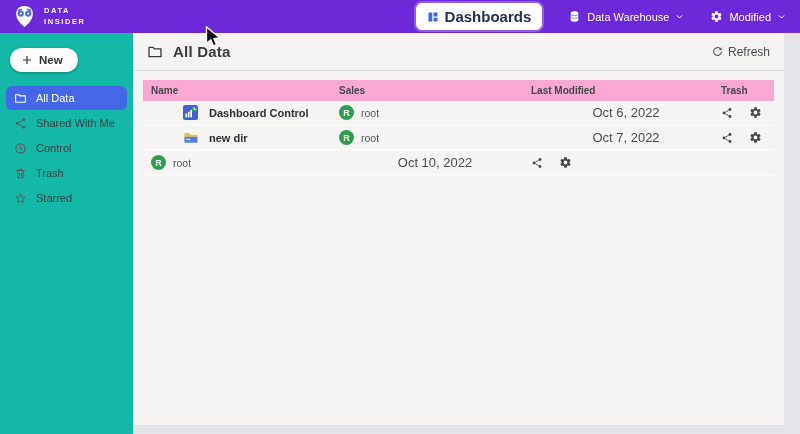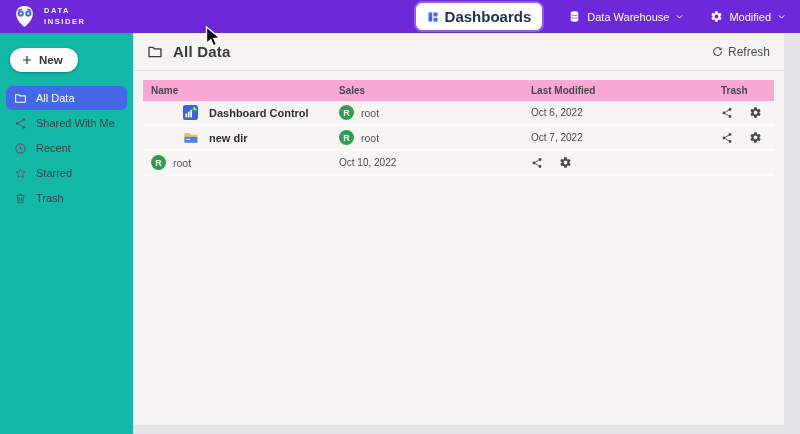--- a/index.html
+++ b/index.html
@@ -81,21 +81,21 @@
   }
   .cell-name { display:flex; align-items:center; gap:11px;
     font-size:11px; font-weight:bold; color:#2e2e33;margin-left:32px; }
   .cell-owner { display:flex; align-items:center; gap:7px;
     font-size:10.5px; color:#56565a; }
   .avatar {
     width:15px; height:15px; border-radius:50%; background:#2f9e4c;
     color:#fff; font-size:9px; font-weight:bold;
     display:flex; align-items:center; justify-content:center;
   }
-  .cell-date { font-size:10px; color:#4c4c50; }
+  .cell-date { font-size:13px; color:#4c4c50;text-align:center; }
   .cell-action { display:flex; align-items:center; gap:16px; color:#474749; }
   .act-ic { cursor:pointer; display:flex; }
 
   
   .cursor { position:absolute; left:205px; top:26px; pointer-events:none; z-index:10; }
 </style>
 </head>
 <body>
 
 <header class="topbar">
@@ -188,39 +188,39 @@
     <span>Shared With Me</span>
   </div>
 
   <div class="side-item">
     <span class="ic">
       <svg width="13" height="13" viewBox="0 0 24 24">
         <circle cx="12" cy="12" r="8.6" fill="none" stroke="currentColor" stroke-width="2"></circle>
         <path d="M12 6.8V12l3.6 2.1" fill="none" stroke="currentColor" stroke-width="2"></path>
       </svg>
     </span>
-    <span>Recent</span>
+    <span>Control</span>
   </div>
 
   <div class="side-item">
     <span class="ic">
       <svg width="13" height="13" viewBox="0 0 24 24">
+        <path d="M4 6.5h16M9.5 6.5V4h5v2.5M6.5 6.5L7.5 20h9l1-13.5M10.2 10.5v6M13.8 10.5v6" fill="none" stroke="currentColor" stroke-width="1.9"></path>
+      </svg>
+    </span>
+    <span>Trash</span>
+  </div>
+
+  <div class="side-item">
+    <span class="ic">
+      <svg width="13" height="13" viewBox="0 0 24 24">
         <path d="M12 3.4l2.6 5.4 5.9.7-4.4 4.1 1.2 5.8L12 16.5l-5.3 2.9 1.2-5.8-4.4-4.1 5.9-.7z" fill="none" stroke="currentColor" stroke-width="1.8" stroke-linejoin="round"></path>
       </svg>
     </span>
     <span>Starred</span>
-  </div>
-
-  <div class="side-item">
-    <span class="ic">
-      <svg width="13" height="13" viewBox="0 0 24 24">
-        <path d="M4 6.5h16M9.5 6.5V4h5v2.5M6.5 6.5L7.5 20h9l1-13.5M10.2 10.5v6M13.8 10.5v6" fill="none" stroke="currentColor" stroke-width="1.9"></path>
-      </svg>
-    </span>
-    <span>Trash</span>
   </div>
 </aside>
 
 <main class="card">
   <div class="card-header">
     <span>
       <svg width="16" height="16" viewBox="0 0 24 24">
           <path d="M3 19V5h6l2 2.2h10V19H3z" fill="none" stroke="#3a3a3e" stroke-width="2" stroke-linejoin="round"></path>
         </svg>
     </span>

